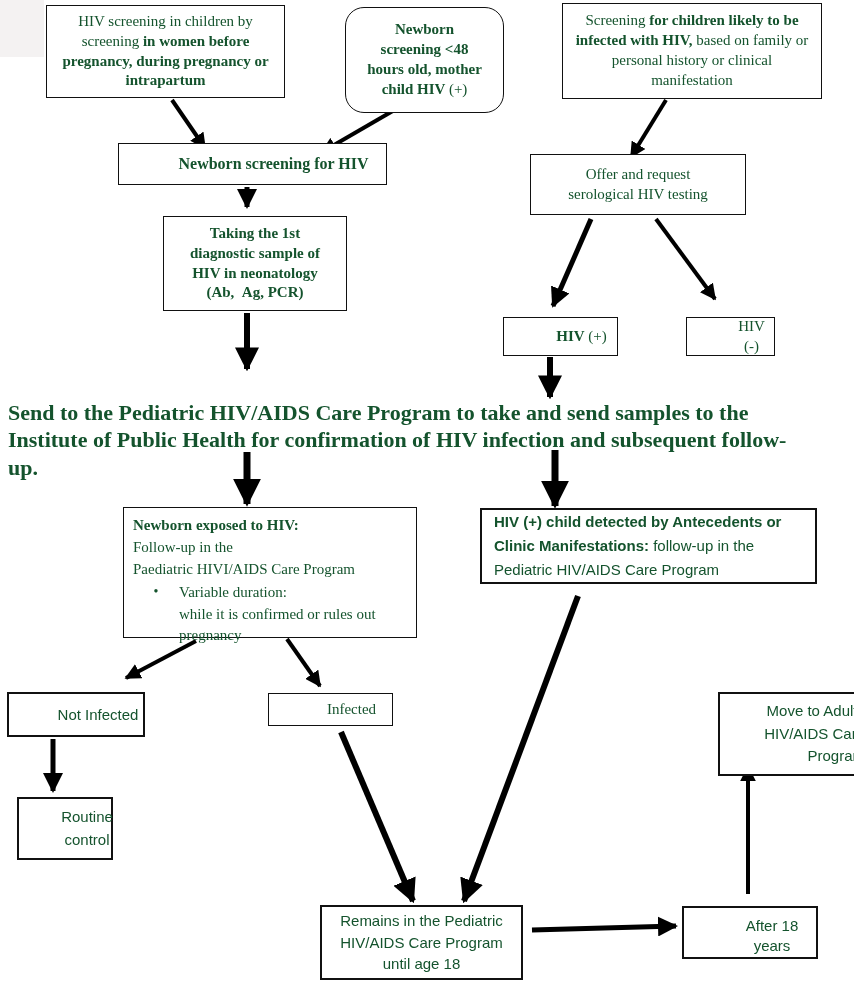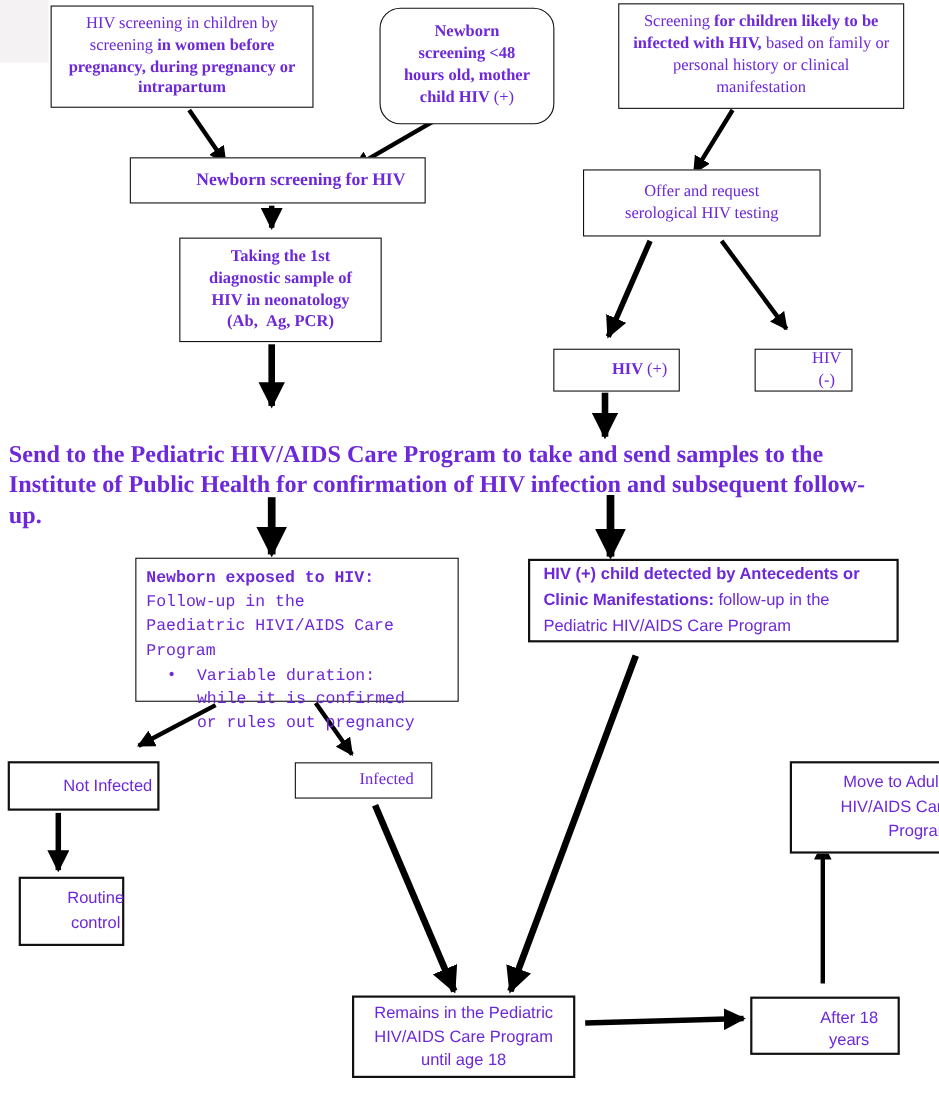--- a/index.html
+++ b/index.html
@@ -1,33 +1,33 @@
 <!DOCTYPE html>
 <html><head>
 <meta charset="utf-8">
 <style>
   html,body{margin:0;padding:0;background:#ffffff;}
   #canvas{position:relative;width:854px;height:994px;background:#ffffff;overflow:hidden;
-          font-family:"Liberation Serif", serif;color:#6d28d9;}
+          font-family:"Liberation Serif", serif;color:#14532d;}
   .corner-patch{position:absolute;left:0;top:0;width:44px;height:57px;background:#f4f2f2;}
   .box{position:absolute;background:#fff;border:1.5px solid #111;box-sizing:border-box;
        display:flex;flex-direction:column;justify-content:center;align-items:center;
        text-align:center;line-height:1.32;}
   .serif{font-family:"Liberation Serif", serif;font-size:15px;padding-left:42px;}
   .sans{font-family:"Liberation Sans", sans-serif;font-size:15px;border-width:2px;padding-left:44px;}
   .b{font-weight:bold;}
   .left{align-items:flex-start;text-align:left;}
   .padded{padding:6px 9px;}
   #arrow-layer{position:absolute;left:0;top:0;width:854px;height:994px;pointer-events:none;}
   #send-note{position:absolute;left:8px;top:399px;width:800px;font-family:"Liberation Serif",serif;
              font-size:22px;font-weight:bold;line-height:1.24;text-align:left;}
   .bullet-row{display:flex;flex-direction:row;align-items:flex-start;width:100%;margin-top:1px;}
   .bullet-marker{width:46px;text-align:center;flex:0 0 46px;font-size:14px;}
   .bullet-text{width:200px;}
-  #newborn-exposed{line-height:1.46;font-family:Liberation Mono, monospace;}
+  #newborn-exposed{line-height:1.46;}
   #hiv-child-detected{line-height:1.6;padding:8px 12px;}
   #after-18{justify-content:flex-start;padding-top:8px;}
 </style>
 </head>
 <body>
 
 <div id="canvas">
 
   <div class="corner-patch"></div>
 

